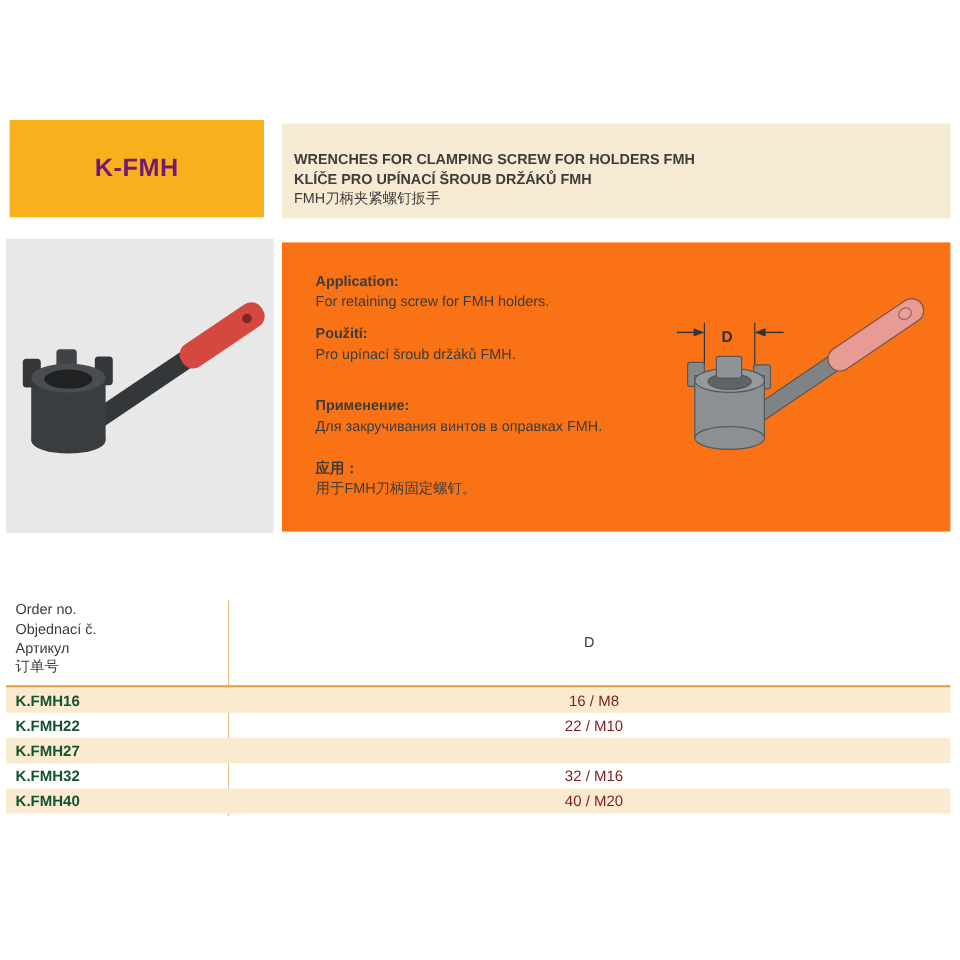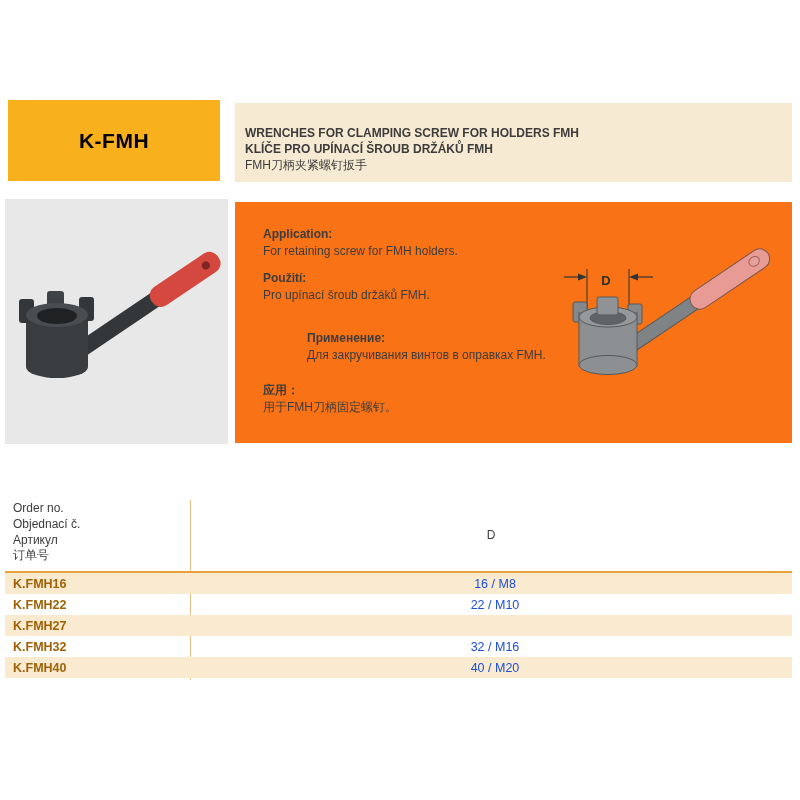--- a/index.html
+++ b/index.html
@@ -2,52 +2,52 @@
 <html><head>
 <meta charset="utf-8">
 <style>
   html,body{margin:0;padding:0;background:#fff;}
   .page{position:relative;width:800px;height:800px;background:#ffffff;overflow:hidden;
         font-family:"Liberation Sans",sans-serif;color:#3c3c3c;}
 
   
   .brand-box{position:absolute;left:8px;top:100px;width:212px;height:81px;background:#F8B11C;
              display:flex;align-items:center;justify-content:center;}
-  .brand-box span{font-size:21px;font-weight:700;color:#000000;letter-spacing:.5px;}
+  .brand-box span{font-size:21px;font-weight:700;color:#701a75;letter-spacing:.5px;}
 
   
   .header-band{position:absolute;left:235px;top:103px;width:557px;height:79px;background:#F7EAD2;
                padding:22px 0 0 10px;box-sizing:border-box;}
   .header-band div{font-size:12px;line-height:16px;white-space:nowrap;}
   .header-band .b{font-weight:700;}
 
   
   .photo-panel{position:absolute;left:5px;top:199px;width:223px;height:245px;background:#E8E8E8;}
   .photo-panel svg{display:block;width:100%;height:100%;}
 
   
   .app-panel{position:absolute;left:235px;top:202px;width:557px;height:241px;background:#f97316;}
   .app-sec{position:absolute;left:28px;width:280px;}
   .app-sec .lbl{font-size:12px;line-height:17px;font-weight:700;}
   .app-sec .lbl.plain{font-weight:700;}
   .app-sec .txt{font-size:12px;line-height:17px;}
-  .sec0{top:24px;} .sec1{top:68px;} .sec2{top:128px;margin-left:44px;} .sec3{top:180px;}
+  .sec0{top:24px;} .sec1{top:68px;} .sec2{top:128px;} .sec3{top:180px;}
   .drawing{position:absolute;left:300px;top:3px;width:250px;height:232px;}
   .drawing svg{display:block;width:100%;height:100%;}
 
   
   .order-header{position:absolute;left:13px;top:501px;font-size:12px;line-height:15.8px;}
   .d-header{position:absolute;left:190px;top:528px;width:602px;text-align:center;font-size:12px;}
   .v-divider{position:absolute;left:190px;top:500px;width:1px;height:180px;background:#E6C186;}
   .top-line{position:absolute;left:5px;top:571px;width:787px;height:2px;background:#E8A23C;}
   .rows{position:absolute;left:5px;top:573px;width:787px;}
   .t-row{display:flex;height:21px;align-items:center;}
   .t-row.shade{background:#F9EAD0;}
-  .t-row .c-order{width:185px;padding-left:8px;font-size:12.5px;font-weight:700;color:#a16207;}
-  .t-row .c-d{flex:1;text-align:center;font-size:12.5px;color:#1d4ed8;}
+  .t-row .c-order{width:185px;padding-left:8px;font-size:12.5px;font-weight:700;color:#14532d;}
+  .t-row .c-d{flex:1;text-align:center;font-size:12.5px;color:#7f1d1d;}
 </style>
 </head>
 <body>
 
 <div class="page">
 
   <div class="brand-box">
     <span>K-FMH</span>
   </div>
 

